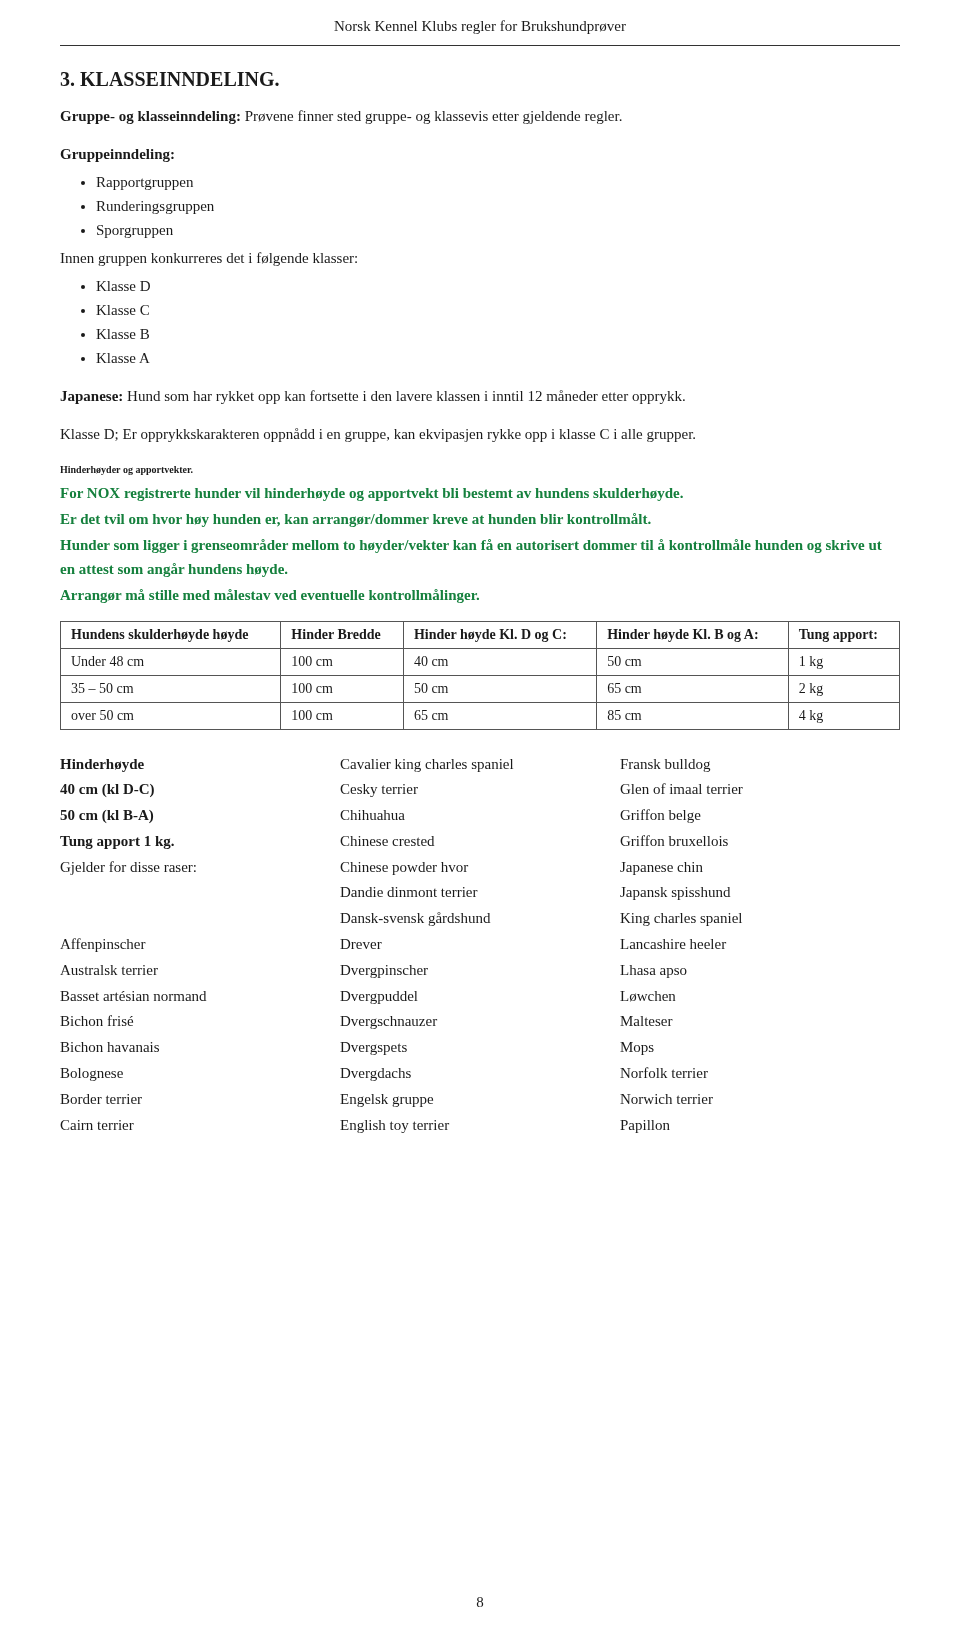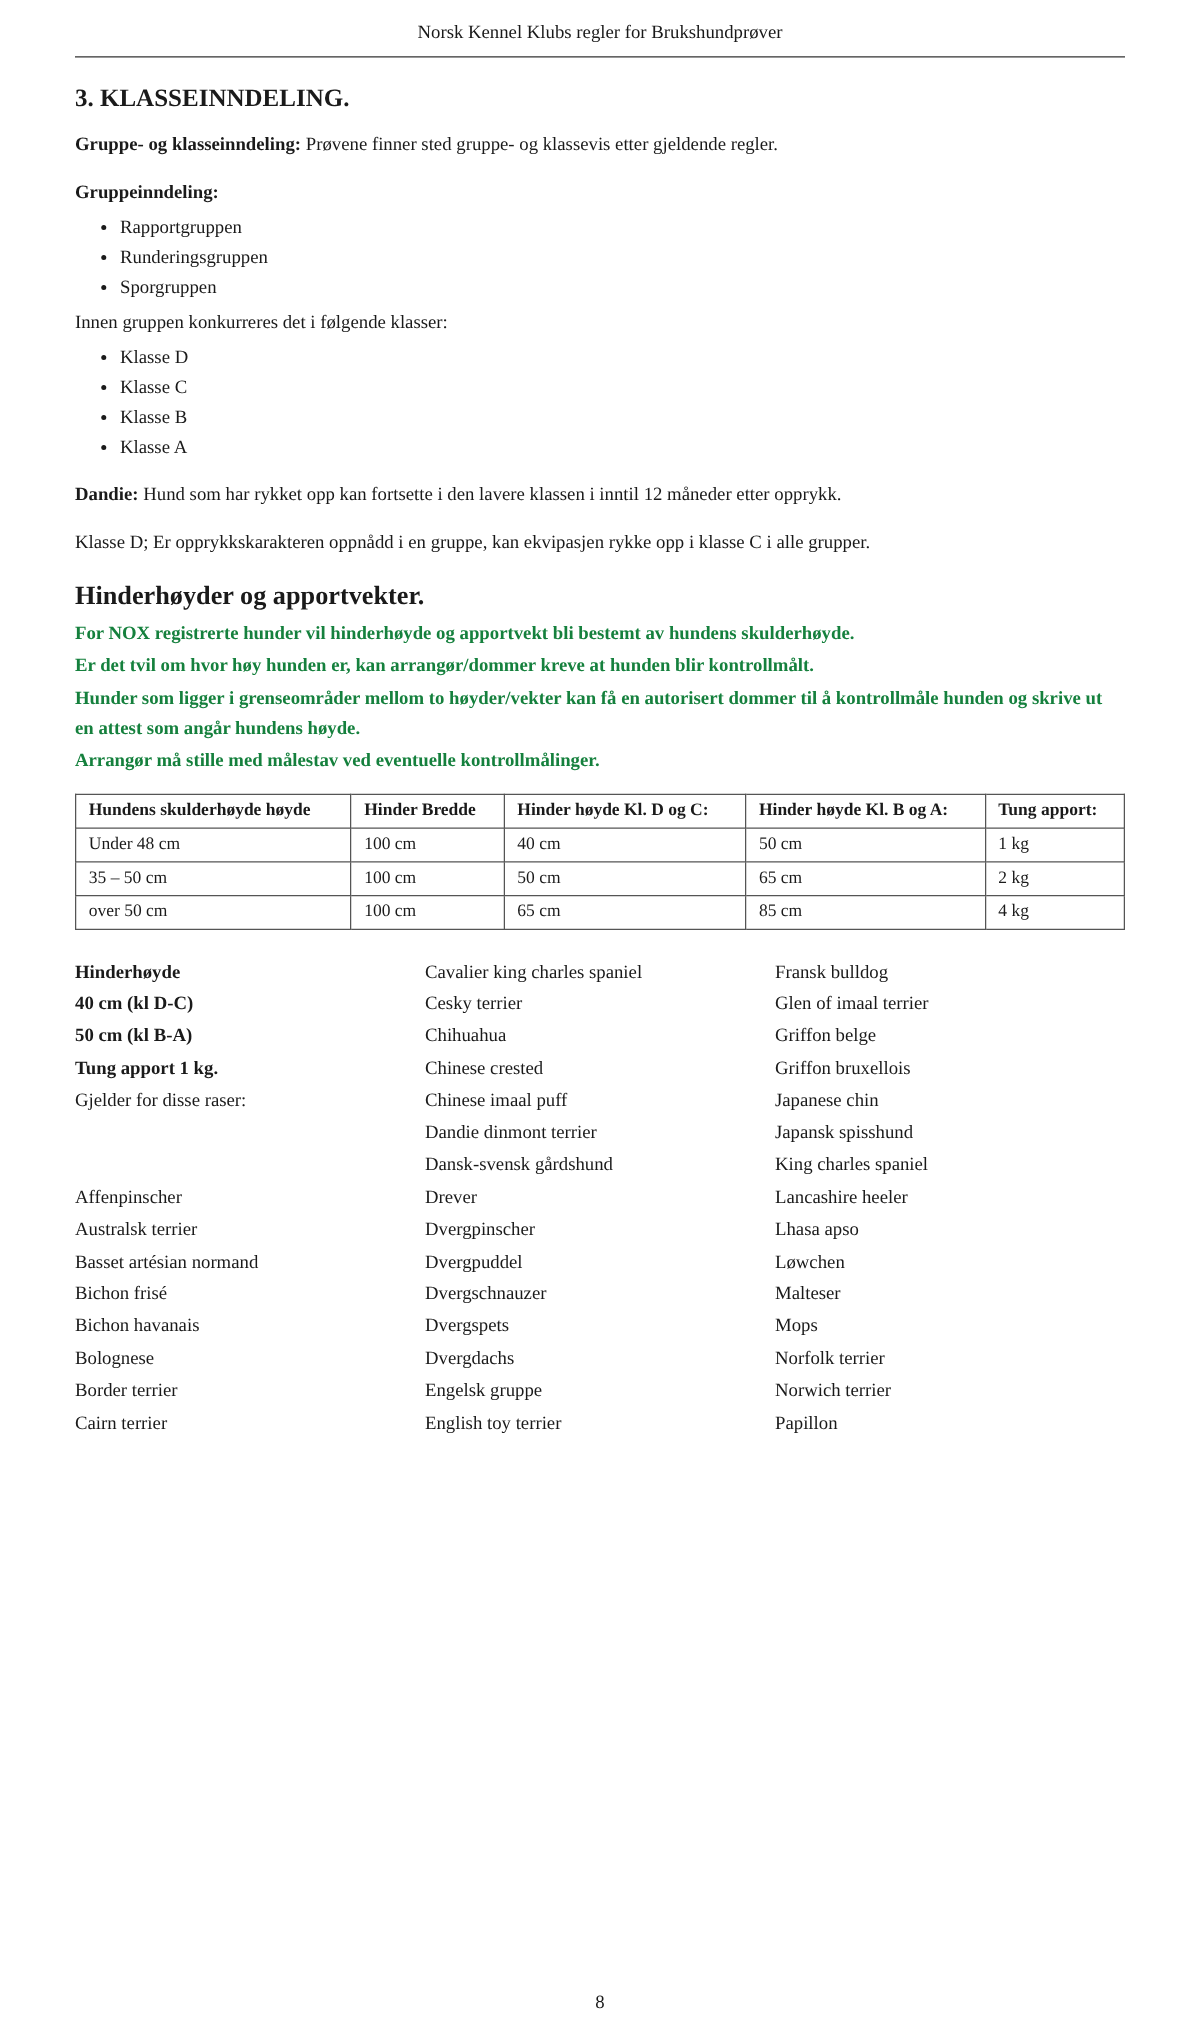--- a/index.html
+++ b/index.html
@@ -54,21 +54,21 @@
     }
     .opprykk-text {
       margin-bottom: 14px;
       line-height: 1.6;
     }
     .klasse-d-text {
       margin-bottom: 18px;
       line-height: 1.6;
     }
     .hinder-title {
-      font-size: 21px;
+      font-size: 10px;
       font-weight: bold;
       margin-bottom: 6px;
     }
     .red-text {
       color: #15803d;
       font-weight: bold;
       line-height: 1.6;
       margin-bottom: 14px;
     }
     .red-text p {
@@ -160,21 +160,21 @@
     <span>Innen gruppen konkurreres det i følgende klasser:</span>
     <ul class="bullet-list">
       <li>Klasse D</li>
       <li>Klasse C</li>
       <li>Klasse B</li>
       <li>Klasse A</li>
     </ul>
   </div>
 
   <p class="opprykk-text">
-    <strong>Dandie:</strong><span> Hund som har rykket opp kan fortsette i den lavere klassen i inntil 12 måneder etter opprykk.</span>
+    <strong>Japanese:</strong><span> Hund som har rykket opp kan fortsette i den lavere klassen i inntil 12 måneder etter opprykk.</span>
   </p>
 
   <p class="klasse-d-text">Klasse D; Er opprykkskarakteren oppnådd i en gruppe, kan ekvipasjen rykke opp i klasse C i alle grupper.</p>
 
   <p class="hinder-title">Hinderhøyder og apportvekter.</p>
 
   <div class="red-text">
     <p>For NOX registrerte hunder vil hinderhøyde og apportvekt bli bestemt av hundens skulderhøyde.</p>
     <p>Er det tvil om hvor høy hunden er, kan arrangør/dommer kreve at hunden blir kontrollmålt.</p>
     <p>Hunder som ligger i grenseområder mellom to høyder/vekter kan få en autorisert dommer til å kontrollmåle hunden og skrive ut en attest som angår hundens høyde.</p>
@@ -245,21 +245,21 @@
         <p>Cairn terrier</p>
       </div>
     </div>
 
     <div class="breeds-col middle-col">
       <ul>
         <li>Cavalier king charles spaniel</li>
         <li>Cesky terrier</li>
         <li>Chihuahua</li>
         <li>Chinese crested</li>
-        <li>Chinese imaal puff</li>
+        <li>Chinese powder hvor</li>
         <li>Dandie dinmont terrier</li>
         <li>Dansk-svensk gårdshund</li>
         <li>Drever</li>
         <li>Dvergpinscher</li>
         <li>Dvergpuddel</li>
         <li>Dvergschnauzer</li>
         <li>Dvergspets</li>
         <li>Dvergdachs</li>
         <li>Engelsk gruppe</li>
         <li>English toy terrier</li>

